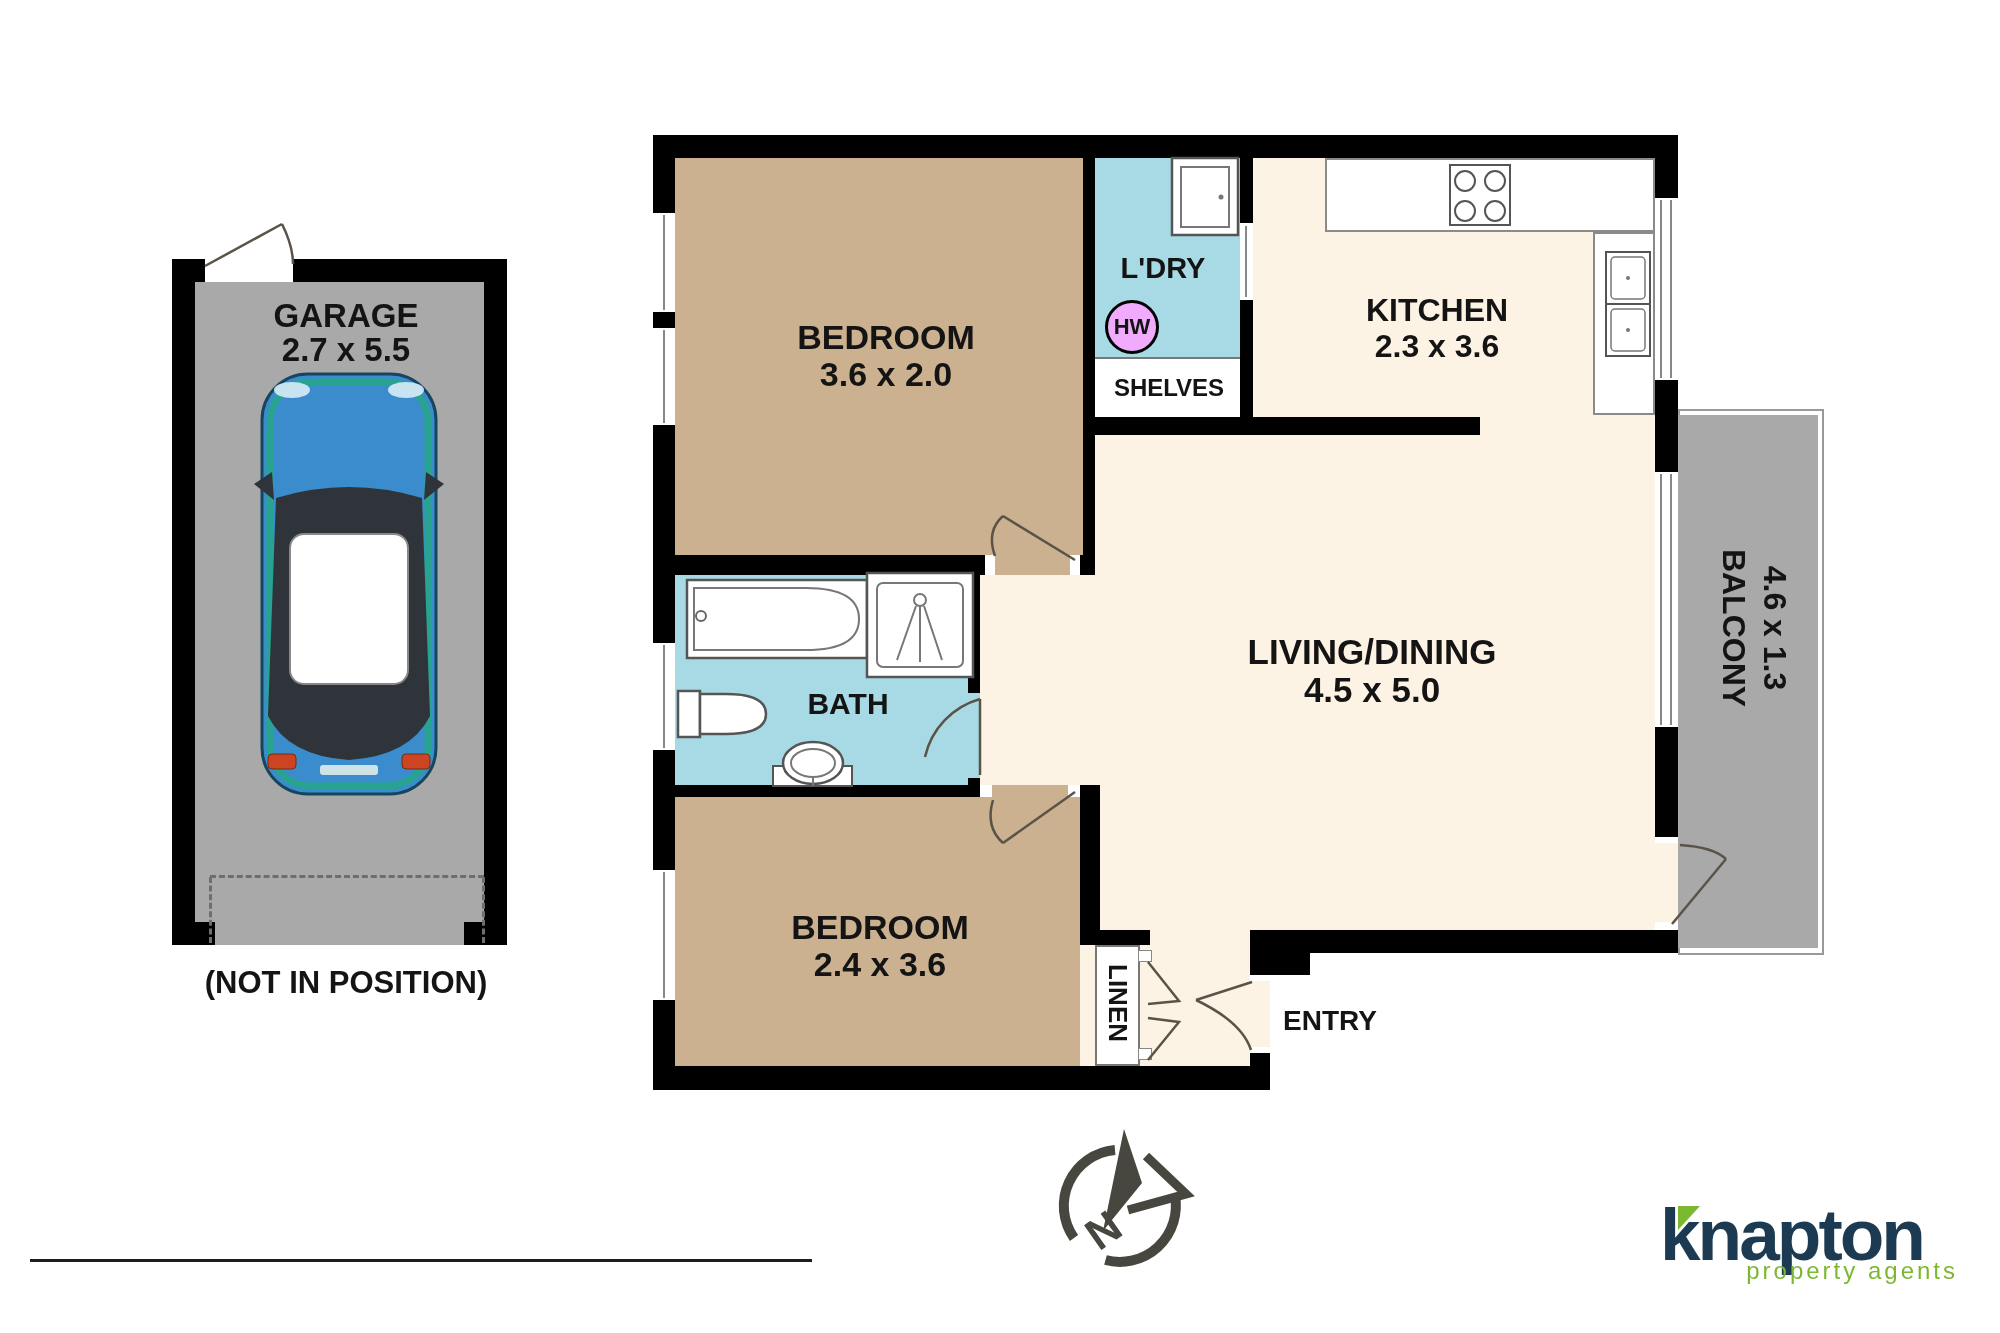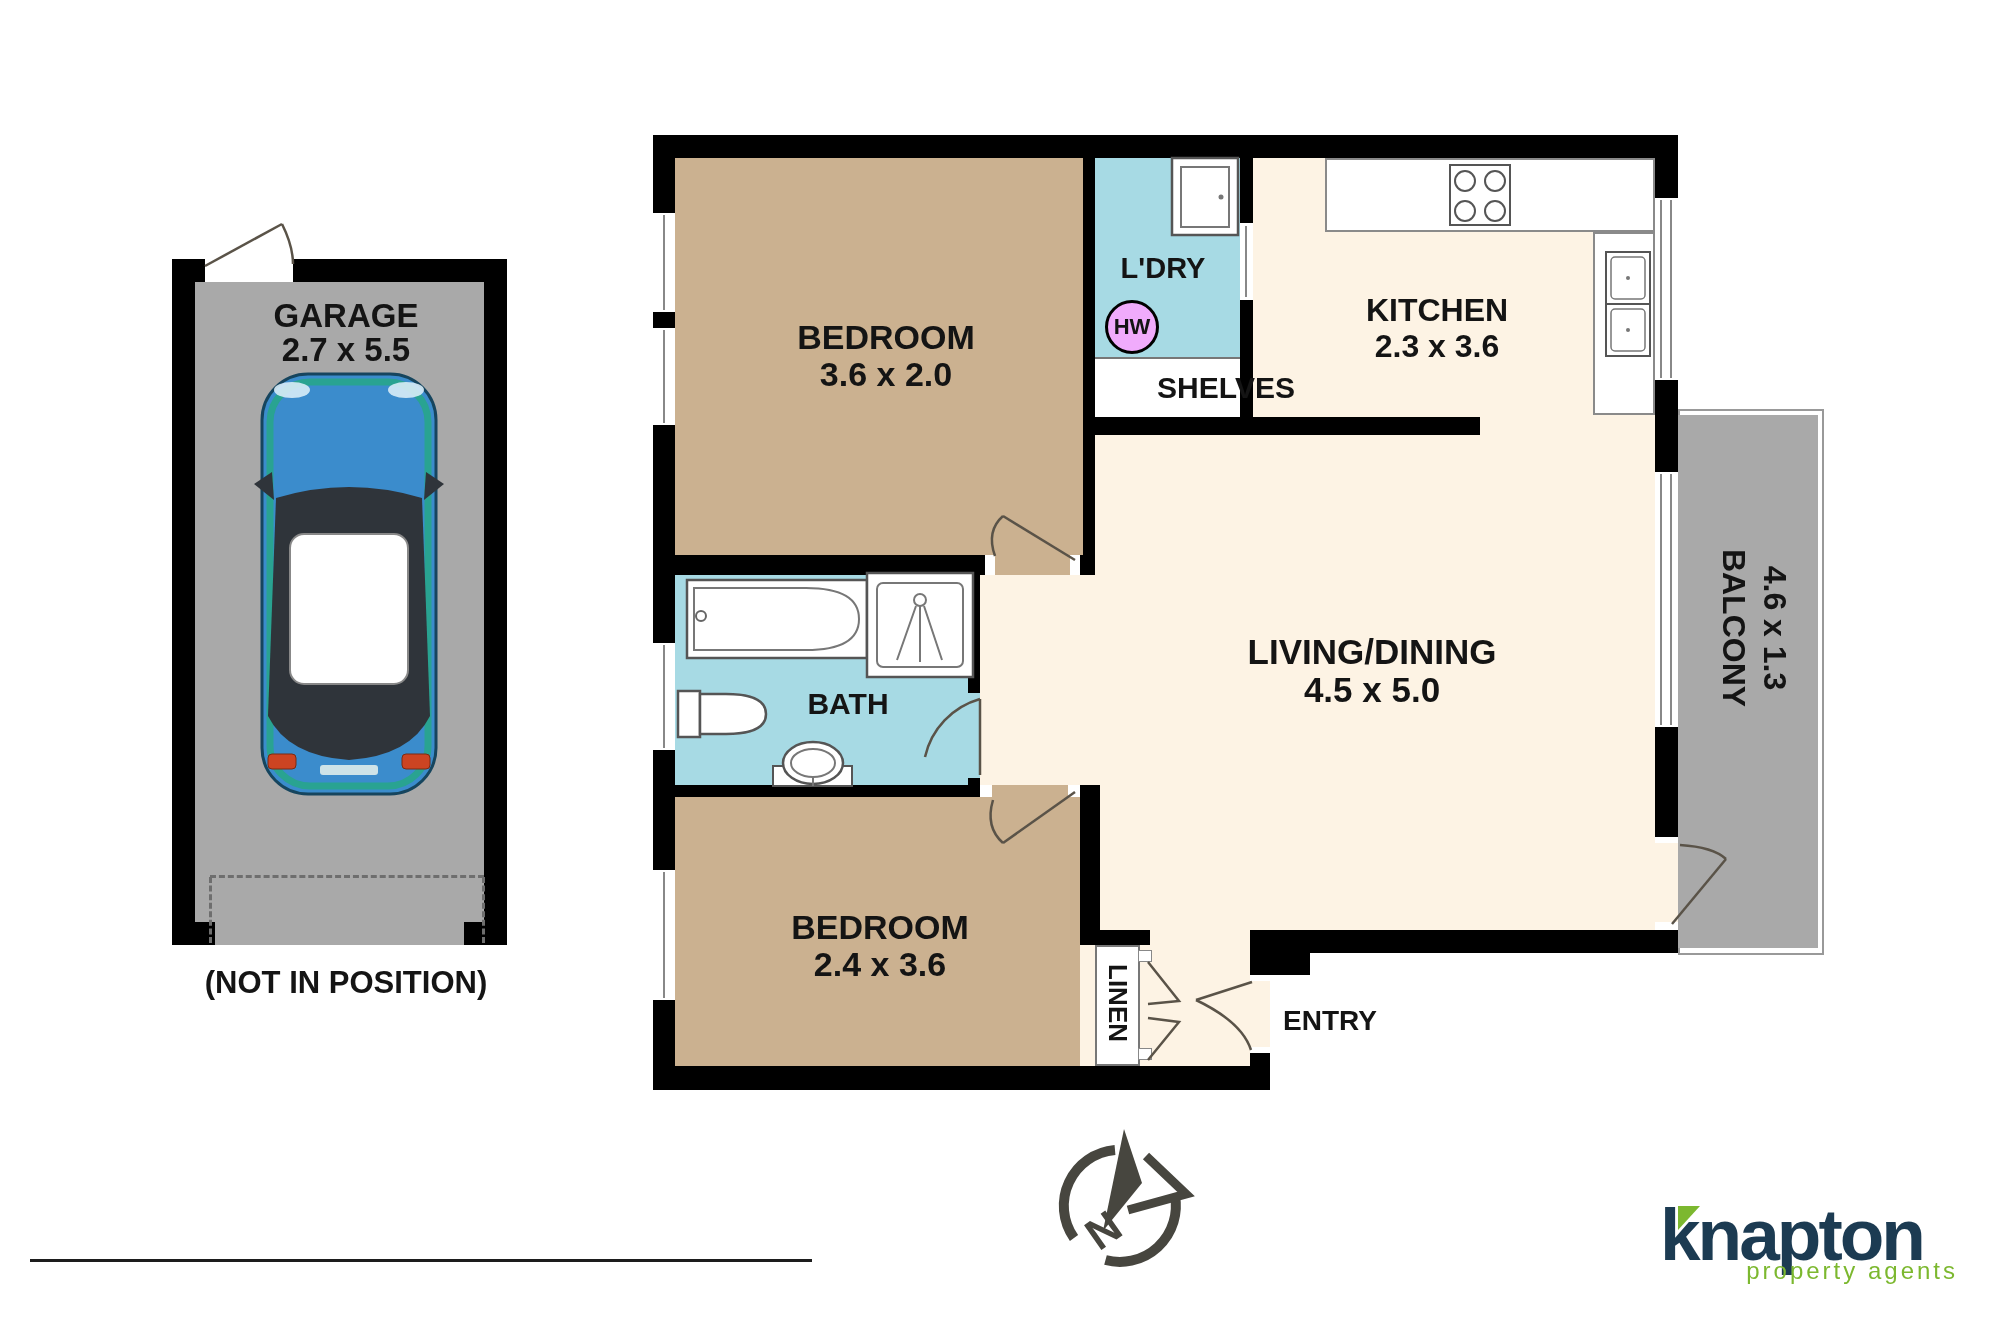--- a/index.html
+++ b/index.html
@@ -224,21 +224,21 @@
   <div class="lbl" style="left:346px;top:316px;font-size:33px">
     <span>GARAGE</span>
   </div>
   <div class="lbl" style="left:346px;top:350px;font-size:33px">2.7 x 5.5</div>
   <div class="lbl" style="left:346px;top:983px;font-size:31px">(NOT IN POSITION)</div>
 
   <div class="lbl" style="left:886px;top:338px;font-size:34px">BEDROOM</div>
   <div class="lbl" style="left:886px;top:375px;font-size:34px">3.6 x 2.0</div>
 
   <div class="lbl" style="left:1163px;top:268px;font-size:29px">L'DRY</div>
-  <div class="lbl" style="left:1226px;top:388px;font-size:30px">SHELVES</div>
+  <div class="lbl" style="left:1169px;top:388px;font-size:24px">SHELVES</div>
 
   <div class="lbl" style="left:1437px;top:311px;font-size:32px">KITCHEN</div>
   <div class="lbl" style="left:1437px;top:347px;font-size:32px">2.3 x 3.6</div>
 
   <div class="lbl" style="left:1372px;top:652px;font-size:35px">LIVING/DINING</div>
   <div class="lbl" style="left:1372px;top:690px;font-size:35px">4.5 x 5.0</div>
 
   <div class="lbl" style="left:848px;top:704px;font-size:30px">BATH</div>
 
   <div class="lbl" style="left:880px;top:928px;font-size:34px">BEDROOM</div>

